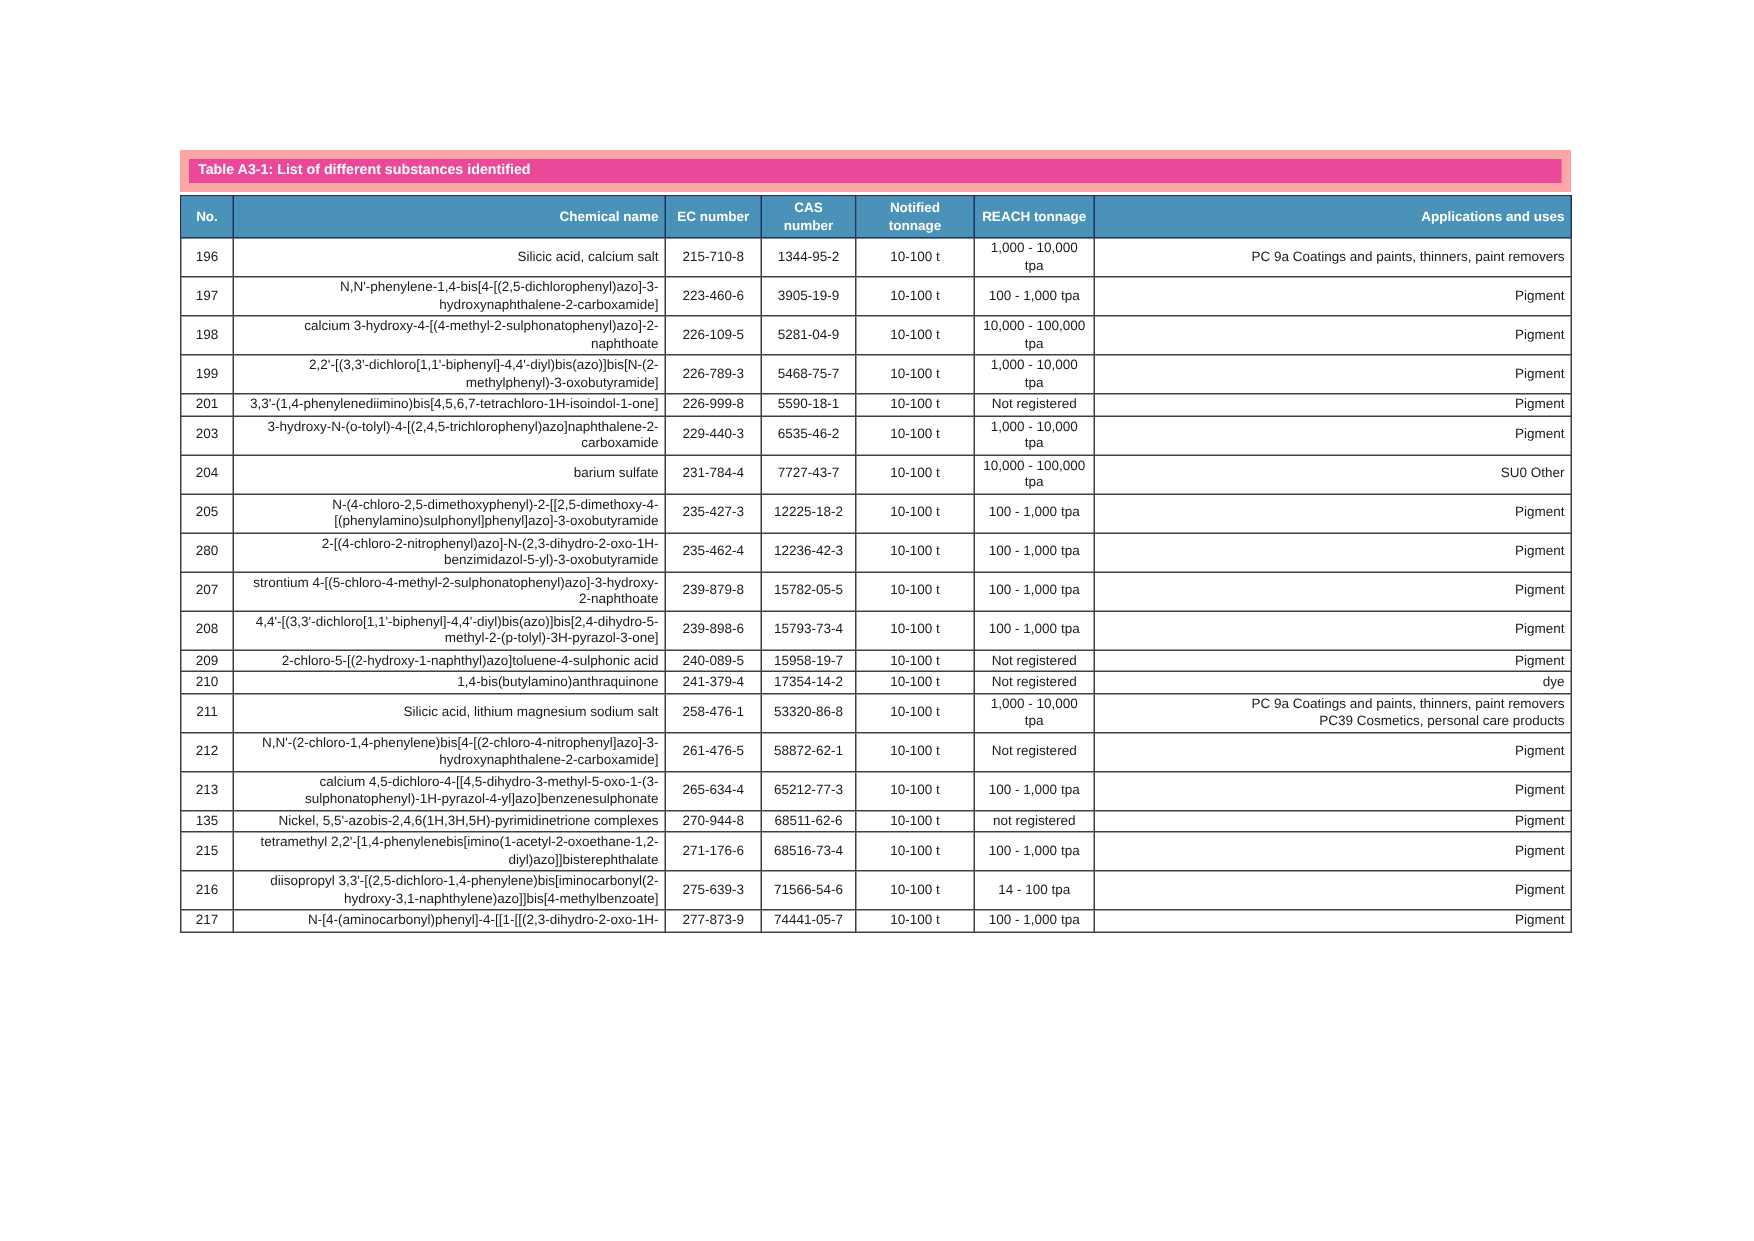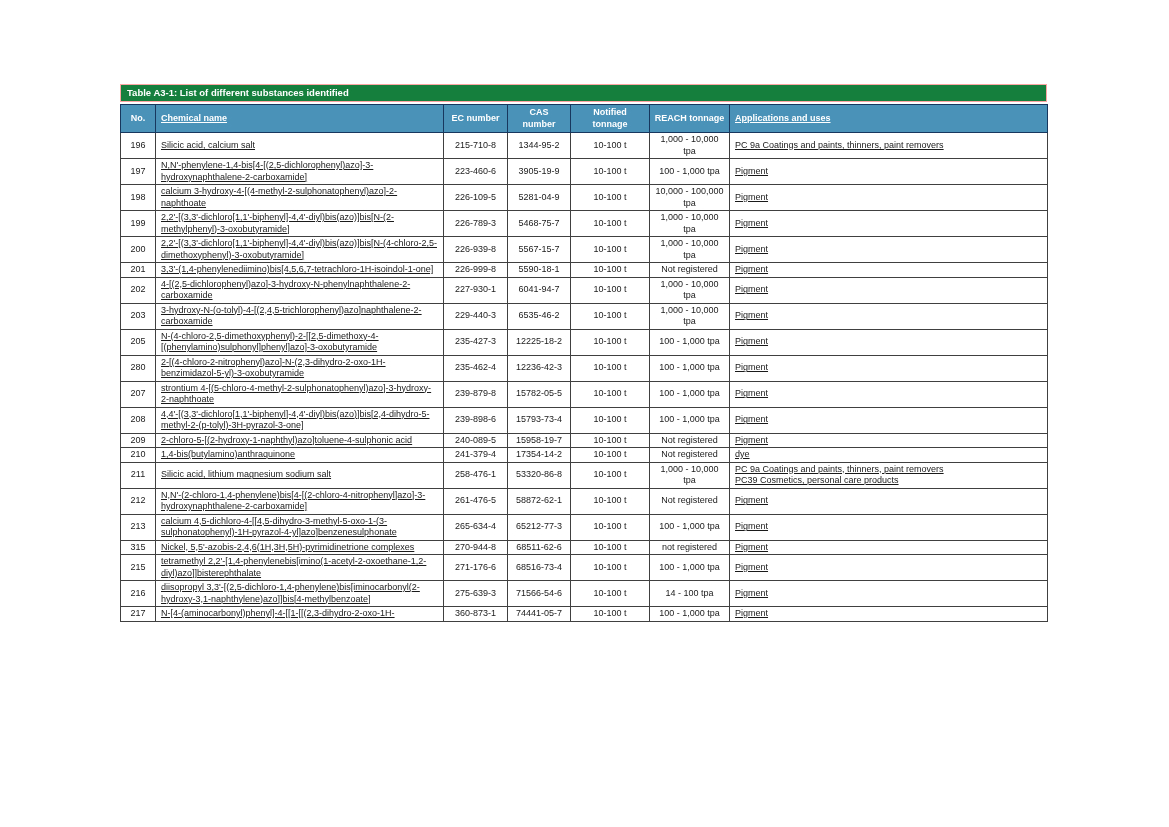--- a/index.html
+++ b/index.html
@@ -18,28 +18,29 @@
   }
   .doc-table-wrap {
     position: absolute;
     left: 120px;
     top: 84px;
     width: 927px;
   }
   .table-title {
     box-sizing: border-box;
     width: 100%;
-    background: #15803d;
-    border: 1px solid #fca5a5;
+    background: #ec4899;
+    border: 6px solid #fca5a5;
     color: #ffffff;
     font-weight: bold;
     font-size: 9.5px;
     line-height: 13px;
     padding: 1px 6px 2px 6px;
     margin-bottom: 2px;
+    margin-top: 16px;
   }
   table.subst {
     width: 100%;
     border-collapse: collapse;
     table-layout: fixed;
     font-size: 9px;
     line-height: 11.5px;
   }
   table.subst th {
     background: #4a92b8;
@@ -52,23 +53,22 @@
   }
   table.subst td {
     border: 1px solid #404040;
     padding: 1px 4px;
     text-align: center;
     vertical-align: middle;
     background: #ffffff;
   }
   table.subst th.al-left,
   table.subst td.al-left {
-    text-align: left;
+    text-align: right;
     padding-left: 5px;
-    text-decoration: underline;
   }
   td.cell-apps {
     white-space: pre-line;
   }
   td.cell-name {
     word-wrap: break-word;
   }
 </style>
 </head>
 <body>
@@ -128,56 +128,47 @@
           <tr>
             <td class="cell-no">199</td>
             <td class="cell-name al-left">2,2'-[(3,3'-dichloro[1,1'-biphenyl]-4,4'-diyl)bis(azo)]bis[N-(2-methylphenyl)-3-oxobutyramide]</td>
             <td class="cell-ec">226-789-3</td>
             <td class="cell-cas">5468-75-7</td>
             <td class="cell-notified">10-100 t</td>
             <td class="cell-reach">1,000 - 10,000 tpa</td>
             <td class="cell-apps al-left">Pigment</td>
           </tr>
           <tr>
-            <td class="cell-no">200</td>
-            <td class="cell-name al-left">2,2'-[(3,3'-dichloro[1,1'-biphenyl]-4,4'-diyl)bis(azo)]bis[N-(4-chloro-2,5-dimethoxyphenyl)-3-oxobutyramide]</td>
-            <td class="cell-ec">226-939-8</td>
-            <td class="cell-cas">5567-15-7</td>
-            <td class="cell-notified">10-100 t</td>
-            <td class="cell-reach">1,000 - 10,000 tpa</td>
-            <td class="cell-apps al-left">Pigment</td>
-          </tr>
-          <tr>
             <td class="cell-no">201</td>
             <td class="cell-name al-left">3,3'-(1,4-phenylenediimino)bis[4,5,6,7-tetrachloro-1H-isoindol-1-one]</td>
             <td class="cell-ec">226-999-8</td>
             <td class="cell-cas">5590-18-1</td>
             <td class="cell-notified">10-100 t</td>
             <td class="cell-reach">Not registered</td>
             <td class="cell-apps al-left">Pigment</td>
           </tr>
           <tr>
-            <td class="cell-no">202</td>
-            <td class="cell-name al-left">4-[(2,5-dichlorophenyl)azo]-3-hydroxy-N-phenylnaphthalene-2-carboxamide</td>
-            <td class="cell-ec">227-930-1</td>
-            <td class="cell-cas">6041-94-7</td>
-            <td class="cell-notified">10-100 t</td>
-            <td class="cell-reach">1,000 - 10,000 tpa</td>
-            <td class="cell-apps al-left">Pigment</td>
-          </tr>
-          <tr>
             <td class="cell-no">203</td>
             <td class="cell-name al-left">3-hydroxy-N-(o-tolyl)-4-[(2,4,5-trichlorophenyl)azo]naphthalene-2-carboxamide</td>
             <td class="cell-ec">229-440-3</td>
             <td class="cell-cas">6535-46-2</td>
             <td class="cell-notified">10-100 t</td>
             <td class="cell-reach">1,000 - 10,000 tpa</td>
             <td class="cell-apps al-left">Pigment</td>
           </tr>
           <tr>
+            <td class="cell-no">204</td>
+            <td class="cell-name al-left">barium sulfate</td>
+            <td class="cell-ec">231-784-4</td>
+            <td class="cell-cas">7727-43-7</td>
+            <td class="cell-notified">10-100 t</td>
+            <td class="cell-reach">10,000 - 100,000 tpa</td>
+            <td class="cell-apps al-left">SU0 Other</td>
+          </tr>
+          <tr>
             <td class="cell-no">205</td>
             <td class="cell-name al-left">N-(4-chloro-2,5-dimethoxyphenyl)-2-[[2,5-dimethoxy-4-[(phenylamino)sulphonyl]phenyl]azo]-3-oxobutyramide</td>
             <td class="cell-ec">235-427-3</td>
             <td class="cell-cas">12225-18-2</td>
             <td class="cell-notified">10-100 t</td>
             <td class="cell-reach">100 - 1,000 tpa</td>
             <td class="cell-apps al-left">Pigment</td>
           </tr>
           <tr>
             <td class="cell-no">280</td>
@@ -246,21 +237,21 @@
           <tr>
             <td class="cell-no">213</td>
             <td class="cell-name al-left">calcium 4,5-dichloro-4-[[4,5-dihydro-3-methyl-5-oxo-1-(3-sulphonatophenyl)-1H-pyrazol-4-yl]azo]benzenesulphonate</td>
             <td class="cell-ec">265-634-4</td>
             <td class="cell-cas">65212-77-3</td>
             <td class="cell-notified">10-100 t</td>
             <td class="cell-reach">100 - 1,000 tpa</td>
             <td class="cell-apps al-left">Pigment</td>
           </tr>
           <tr>
-            <td class="cell-no">315</td>
+            <td class="cell-no">135</td>
             <td class="cell-name al-left">Nickel, 5,5'-azobis-2,4,6(1H,3H,5H)-pyrimidinetrione complexes</td>
             <td class="cell-ec">270-944-8</td>
             <td class="cell-cas">68511-62-6</td>
             <td class="cell-notified">10-100 t</td>
             <td class="cell-reach">not registered</td>
             <td class="cell-apps al-left">Pigment</td>
           </tr>
           <tr>
             <td class="cell-no">215</td>
             <td class="cell-name al-left">tetramethyl 2,2'-[1,4-phenylenebis[imino(1-acetyl-2-oxoethane-1,2-diyl)azo]]bisterephthalate</td>
@@ -275,21 +266,21 @@
             <td class="cell-name al-left">diisopropyl 3,3'-[(2,5-dichloro-1,4-phenylene)bis[iminocarbonyl(2-hydroxy-3,1-naphthylene)azo]]bis[4-methylbenzoate]</td>
             <td class="cell-ec">275-639-3</td>
             <td class="cell-cas">71566-54-6</td>
             <td class="cell-notified">10-100 t</td>
             <td class="cell-reach">14 - 100 tpa</td>
             <td class="cell-apps al-left">Pigment</td>
           </tr>
           <tr>
             <td class="cell-no">217</td>
             <td class="cell-name al-left">N-[4-(aminocarbonyl)phenyl]-4-[[1-[[(2,3-dihydro-2-oxo-1H-</td>
-            <td class="cell-ec">360-873-1</td>
+            <td class="cell-ec">277-873-9</td>
             <td class="cell-cas">74441-05-7</td>
             <td class="cell-notified">10-100 t</td>
             <td class="cell-reach">100 - 1,000 tpa</td>
             <td class="cell-apps al-left">Pigment</td>
           </tr>
         </tbody>
     </table>
   </div>
 </div>
 

